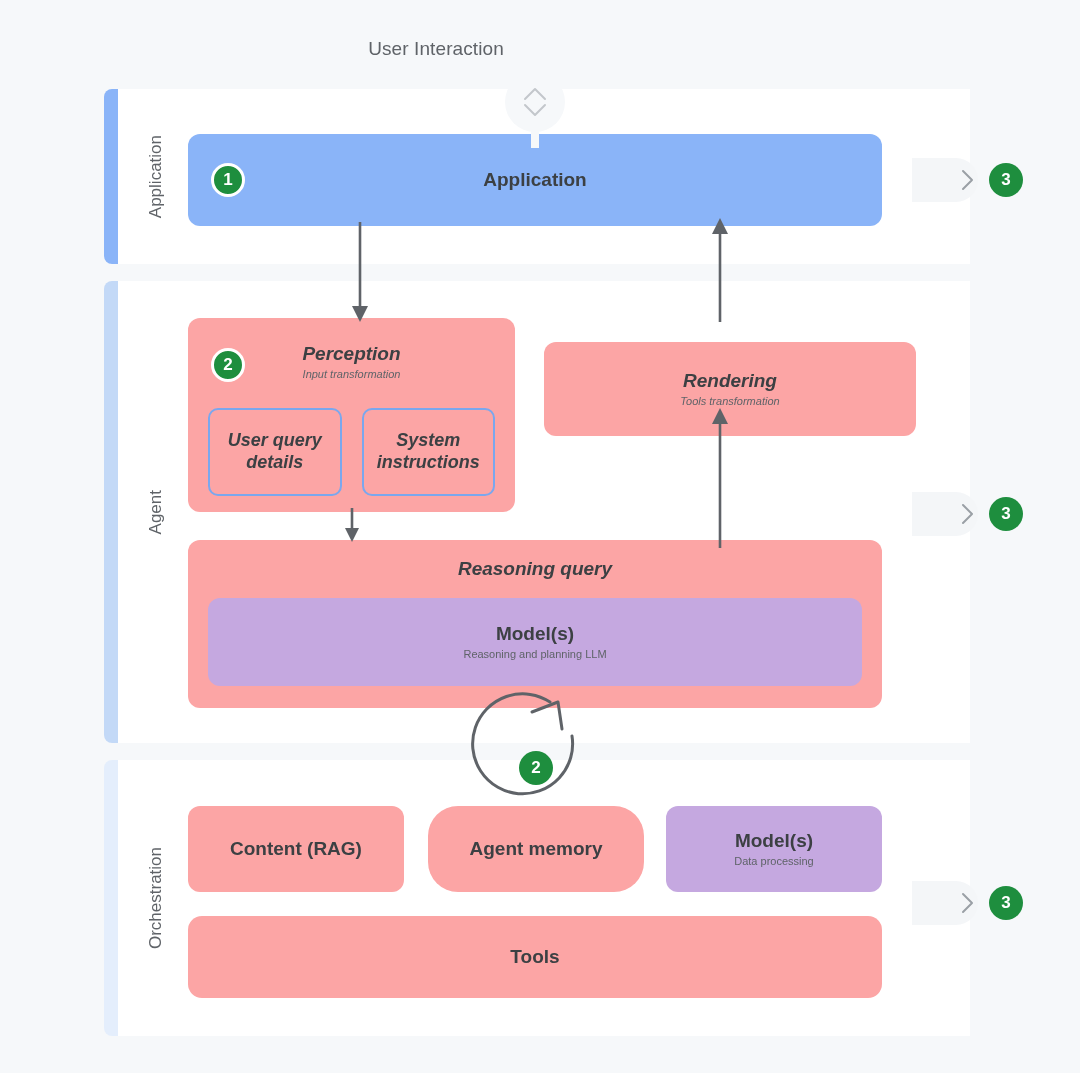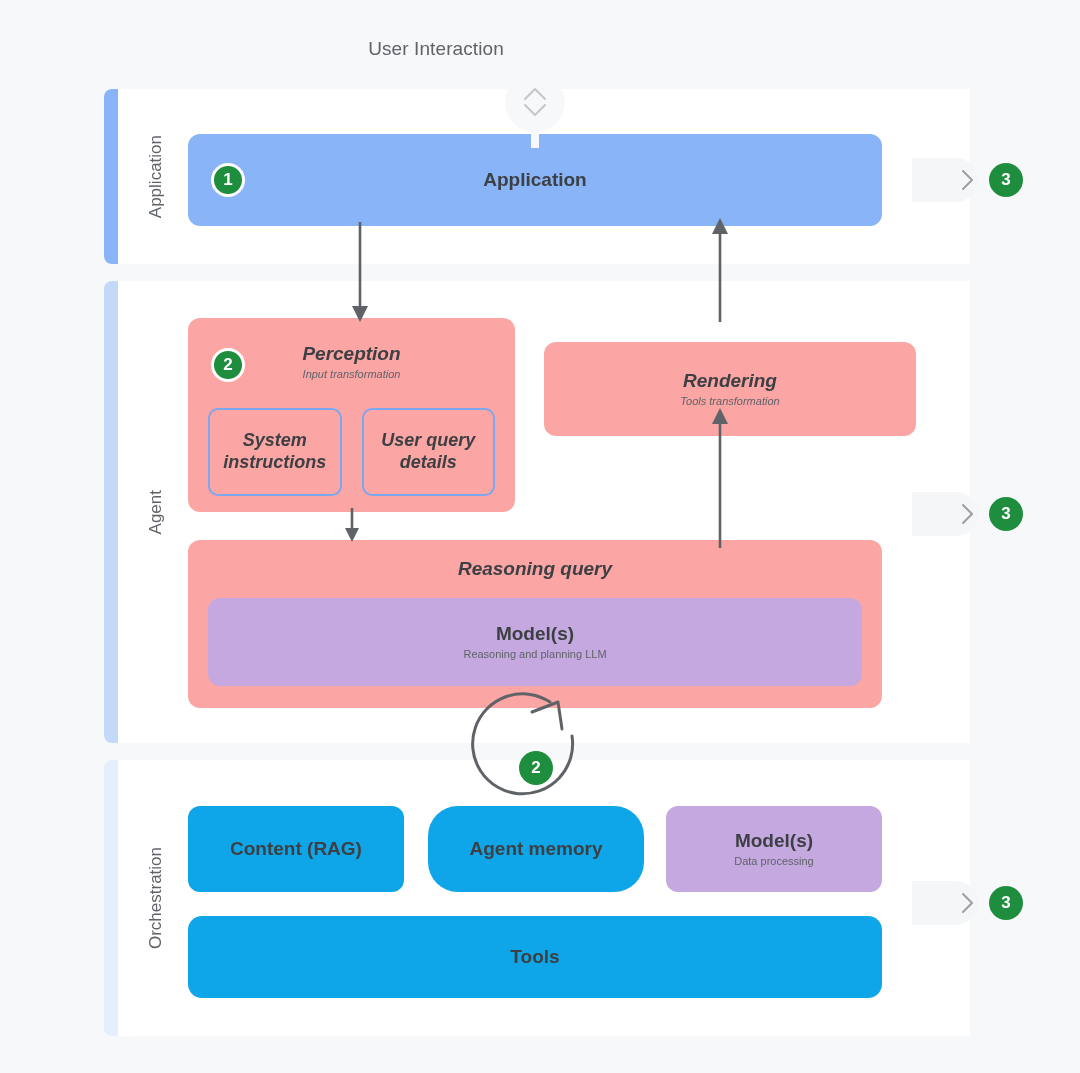--- a/index.html
+++ b/index.html
@@ -136,21 +136,21 @@
     line-height: 1.25;
   }
   .box .subtitle {
     font-size: 11px;
     color: #5f6368;
     line-height: 1.3;
     margin-top: 1px;
   }
   .blue-strong { background: #8ab4f8; }
   .blue-light  { background: #fca5a5; font-style: italic; }
-  .blue-pale   { background: #0ea5e9; }
+  .blue-pale   { background: #fca5a5; }
   .purple      { background: #c5a8e0; }
 
   #box-application { left: 188px; top: 134px; width: 694px; height: 92px; }
   #box-perception  { left: 188px; top: 318px; width: 327px; height: 194px;
                      justify-content: flex-start; padding-top: 24px; }
   #box-rendering   { left: 544px; top: 318px; width: 372px; height: 94px; margin-top: 24px; }
   #box-reasoning   { left: 188px; top: 540px; width: 694px; height: 168px;
                      justify-content: flex-start; padding-top: 17px; }
   #box-model-core  { left: 208px; top: 598px; width: 654px; height: 88px; }
   #box-content-rag { left: 188px; top: 806px; width: 216px; height: 86px; }
@@ -229,22 +229,22 @@
     <div class="band-title">
       <span>Agent</span>
     </div>
   </div>
 </div>
 
 <div class="box blue-light" id="box-perception">
   <div class="title">Perception</div>
   <div class="subtitle">Input transformation</div>
   <div class="subboxes">
+    <div class="subbox">User query details</div>
     <div class="subbox">System instructions</div>
-    <div class="subbox">User query details</div>
   </div>
 </div>
 <div class="badge ring" style="left:211px; top:348px;">2</div>
 
 <div class="box blue-light" id="box-rendering">
   <div class="title">Rendering</div>
   <div class="subtitle">Tools transformation</div>
 </div>
 
 <div class="box blue-light" id="box-reasoning">

